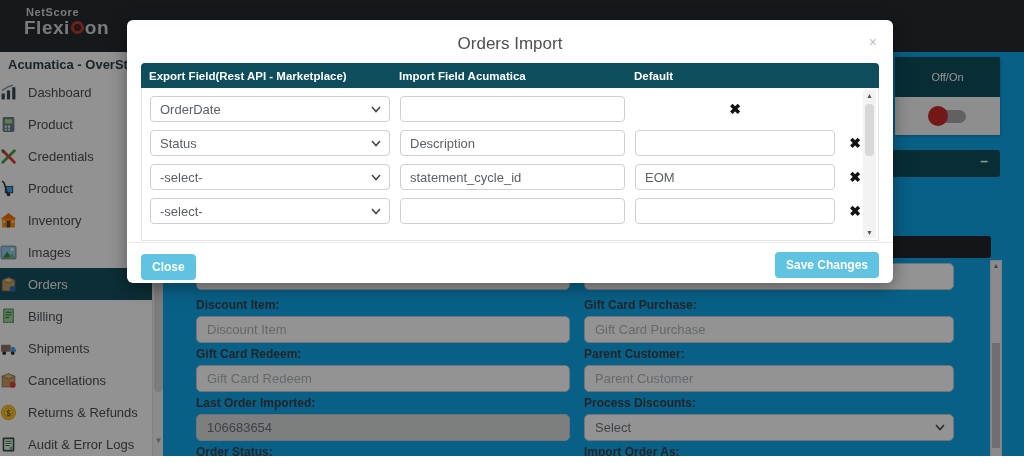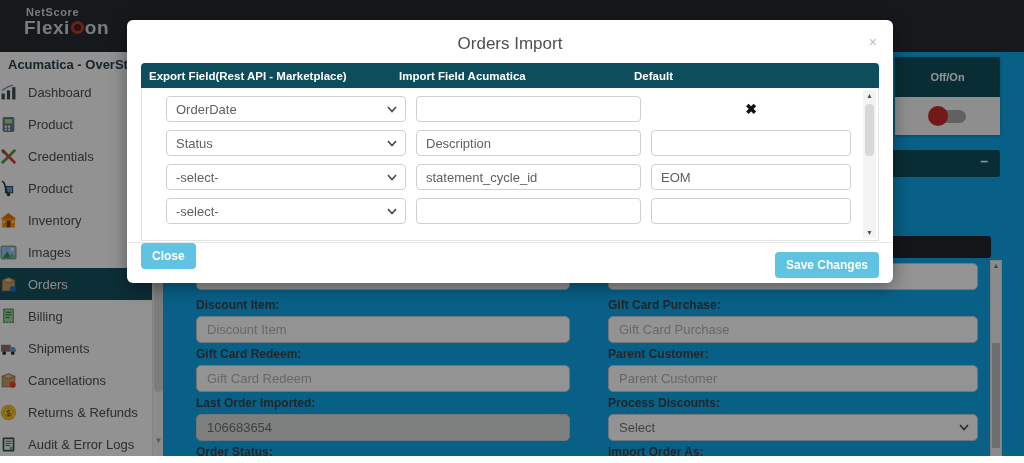--- a/index.html
+++ b/index.html
@@ -23,33 +23,33 @@
   .menu-item.selected { background:#15505e; }
   .menu-item.selected .mi-label { color:#f2ede4; }
   .sidebar-scrollbar { position:absolute; right:0; top:0; width:11px; height:411px; background:#efefef; border-left:1px solid #e2e2e2; }
   .sidebar-scroll-thumb { position:absolute; left:1px; top:40px; width:9px; height:300px; background:#d6d6d6; border-radius:4px; }
   .sidebar-scroll-down { position:absolute; left:0; bottom:18px; width:11px; text-align:center; font-size:8px; color:#9a9a9a; }
 
   
   .main { position:absolute; left:163px; top:52px; width:861px; height:411px; z-index:1; }
 
   .toggle-card { position:absolute; right:24px; top:5px; width:105px; height:78px; box-shadow:0 1px 3px rgba(0,0,0,0.25); }
-  .toggle-card-header { height:40px; background:#0e4e5c; color:#ffffff; font-size:11px; font-weight:bold; display:flex; align-items:center; justify-content:center; }
+  .toggle-card-header { height:40px; background:#0e4e5c; color:#ffffff; font-size:11px; font-weight:normal; display:flex; align-items:center; justify-content:center; }
   .toggle-card-body { height:38px; background:#f4f4f4; display:flex; align-items:center; justify-content:center; }
   .toggle { position:relative; width:40px; height:20px; cursor:pointer; }
   .toggle-track { position:absolute; left:4px; top:4px; width:34px; height:13px; background:#a8a8a8; border-radius:7px; }
   .toggle-knob { position:absolute; left:0; top:0; width:20px; height:20px; border-radius:50%; background:#c62828; }
 
   .section-bar { position:absolute; left:12px; top:98px; width:825px; height:27px; background:#0e4e5c; border-radius:3px; }
   .section-collapse { position:absolute; right:12px; top:3px; color:#ffffff; font-size:14px; font-weight:bold; cursor:pointer; }
 
   .dark-bar { position:absolute; left:33px; top:184px; width:795px; height:22px; background:#212529; border-radius:3px; }
 
   .form { position:absolute; left:33px; top:211px; width:766px; }
-  .form-grid { display:grid; grid-template-columns:374px 370px; column-gap:38px; }
+  .form-grid { display:grid; grid-template-columns:374px 370px; column-gap:14px; }
   .ffield { margin-bottom:4px; }
   .ffield label { display:block; font-size:12px; font-weight:bold; color:#3c4248; margin-bottom:4px; }
   .ffield input, .ffield .sel select { width:100%; height:27px; border:1px solid #c3cacf; border-radius:5px; background:#fdfdfd; font-size:13px; color:#6f767c; padding:0 10px; font-family:"Liberation Sans", sans-serif; }
   .ffield input::placeholder { color:#aeb4b9; }
   .ffield input.readonly { background:#d7d9da; color:#6b7075; }
   .sel { position:relative; }
   .sel select { appearance:none; -webkit-appearance:none; -moz-appearance:none; color:#8a9299; }
   .sel .chev { position:absolute; right:9px; top:10px; pointer-events:none; display:flex; }
   .row0 .ffield input { margin-top:0; }
   .row0 { margin-bottom:4px; }
@@ -62,35 +62,35 @@
   .overlay { position:absolute; left:0; top:0; width:1024px; height:463px; background:rgba(0,0,0,0.42); z-index:40; }
   .bottom-strip { position:absolute; left:0; bottom:0; width:1024px; height:7px; background:#ffffff; z-index:50; }
 
   .modal { position:absolute; left:127px; top:20px; width:766px; height:263px; background:#ffffff; border-radius:6px; box-shadow:0 4px 18px rgba(0,0,0,0.4); z-index:60; }
   .modal-title { position:absolute; left:0; top:14px; width:100%; text-align:center; font-size:17px; color:#4f4f4f; }
   .modal-close { position:absolute; right:10px; top:12px; font-size:14px; color:#bcbcbc; cursor:pointer; padding:2px 6px; }
 
   .mtable { position:absolute; left:14px; top:43px; width:738px; }
   .mtable-header { display:grid; grid-template-columns:240px 225px 200px 20px; column-gap:10px; background:#0e4e5c; border-radius:4px 4px 0 0; height:25px; align-items:center; padding:0 8px; }
   .mtable-header .hcell { color:#ffffff; font-size:11.5px; font-weight:bold; white-space:nowrap; overflow:hidden; }
-  .mtable-body { position:relative; border:1px solid #e3e3e3; border-top:none; padding:8px 20px 8px 24px; }
+  .mtable-body { position:relative; border:1px solid #e3e3e3; border-top:none; padding:8px 20px 8px 8px; }
   .mrow { display:grid; grid-template-columns:240px 225px 200px 20px; column-gap:10px; align-items:center; margin-bottom:8px; }
   .mrow:last-child { margin-bottom:0; }
   .mrow .sel select, .mrow input { width:100%; height:26px; border:1px solid #cfcfcf; border-radius:4px; background:#ffffff; font-size:13px; color:#5b6167; padding:0 9px; font-family:"Liberation Sans", sans-serif; }
   .mrow .sel select { appearance:none; -webkit-appearance:none; -moz-appearance:none; }
   .mrow .sel .chev { top:10px; }
   .mrow .del { font-size:14px; font-weight:bold; color:#111; text-align:center; cursor:pointer; line-height:1; }
   .modal-scrollbar { position:absolute; right:2px; top:2px; width:13px; height:calc(100% - 4px); background:#f3f3f3; }
   .modal-scroll-up { position:absolute; top:2px; left:0; width:13px; text-align:center; font-size:7px; color:#555; }
   .modal-scroll-down { position:absolute; bottom:2px; left:0; width:13px; text-align:center; font-size:7px; color:#555; }
   .modal-scroll-thumb { position:absolute; left:2px; top:14px; width:9px; height:52px; background:#d8d8d8; border-radius:4px; }
 
   .modal-footer { position:absolute; left:0; bottom:0; width:100%; height:41px; border-top:1px solid #e9e9e9; }
   .btn { display:inline-block; background:#5fc3e1; color:#ffffff; font-size:12px; font-weight:bold; border:none; border-radius:4px; padding:6px 11px; cursor:pointer; font-family:"Liberation Sans", sans-serif; }
-  .btn-close { position:absolute; left:14px; top:0; }
+  .btn-close { position:absolute; left:14px; top:11px; }
   .btn-save { position:absolute; right:14px; top:9px; }
 </style>
 </head>
 <body>
 
 <div class="page">
 
   <div class="navbar">
     <div class="logo">
       <span class="logo-top">NetScore</span>

